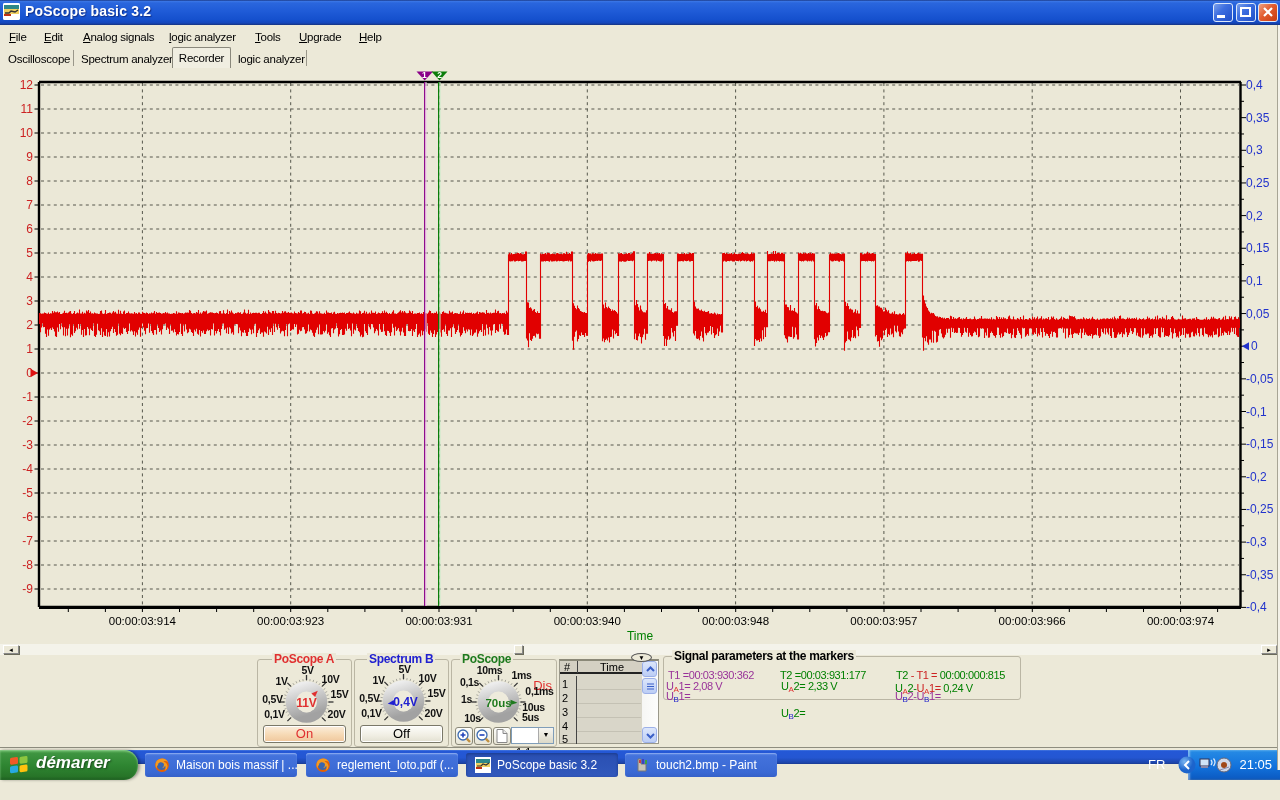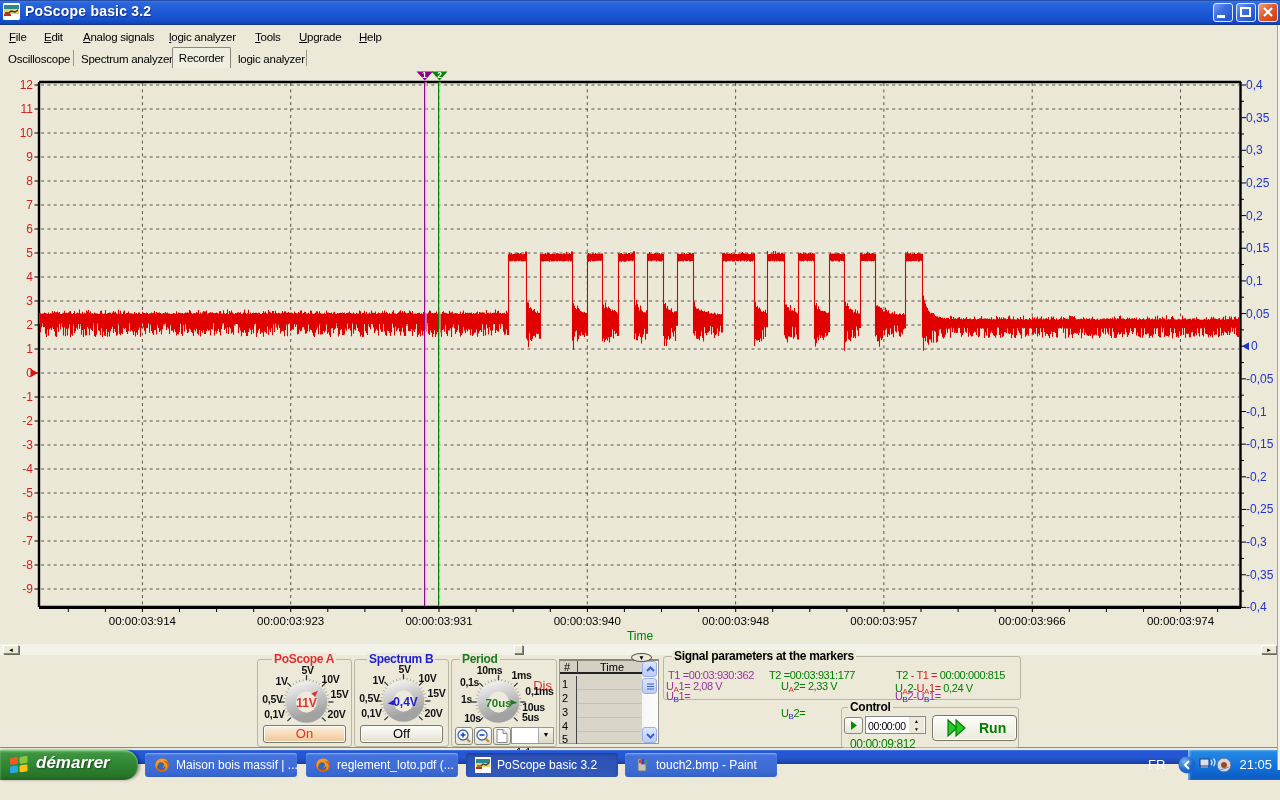--- a/index.html
+++ b/index.html
@@ -402,21 +402,21 @@
           <line x1="424.5" y1="700" x2="429.5" y2="700" stroke="#333" stroke-width="1.3"></line>
           <line x1="418.1" y1="715.6" x2="421.6" y2="719.1" stroke="#333" stroke-width="1.3"></line>
           <circle cx="402.5" cy="700" r="15.5" fill="none" stroke="url(#kg)" stroke-width="10.5"></circle>
           <circle cx="402.5" cy="700" r="10.4" fill="#eeebdc"></circle>
           <polygon points="386.7,702.8 393.6,704.2 392.7,699.1" fill="#2020d0"></polygon>
           <text x="404.5" y="704.5" text-anchor="middle" font-size="12" font-weight="bold" fill="#2020d0">0,4V</text>
         </svg>
         <div class="chbtn" id="btnOff">Off</div>
       </div>
       <div class="gbox" style="left:451px;top:4px;width:106px;height:88px">
-        <div class="gtitle" style="left:8px;color:#1e7a1e">Period</div>
+        <div class="gtitle" style="left:8px;color:#1e7a1e">PoScope</div>
         <div class="abs" style="right:4px;top:18px;color:#e03030;font-size:13px">Dis</div>
         <svg class="abs" style="left:0;top:0" width="106" height="68" viewBox="451 659 106 68">
           <line x1="482.7" y1="715.8" x2="481.1" y2="717.4" stroke="#8a8a84" stroke-width="0.7"></line>
           <line x1="480.5" y1="713.3" x2="478.7" y2="714.6" stroke="#8a8a84" stroke-width="0.7"></line>
           <line x1="478.8" y1="710.5" x2="476.8" y2="711.5" stroke="#8a8a84" stroke-width="0.7"></line>
           <line x1="477.5" y1="707.5" x2="475.4" y2="708.2" stroke="#8a8a84" stroke-width="0.7"></line>
           <line x1="476.8" y1="704.3" x2="474.6" y2="704.6" stroke="#8a8a84" stroke-width="0.7"></line>
           <line x1="476.5" y1="701" x2="474.3" y2="701" stroke="#8a8a84" stroke-width="0.7"></line>
           <line x1="476.8" y1="697.7" x2="474.6" y2="697.4" stroke="#8a8a84" stroke-width="0.7"></line>
           <line x1="477.5" y1="694.5" x2="475.4" y2="693.8" stroke="#8a8a84" stroke-width="0.7"></line>
@@ -523,47 +523,28 @@
             </svg></div>
 <div class="vsb" style="bottom:0"><svg width="15" height="15">
               <path d="M4 6 L7.5 9.5 L11 6" stroke="#3a5fc8" stroke-width="2" fill="none"></path>
             </svg></div>
 </div>
 <div id="oval">▼</div>
 </div>
       <div class="gbox" style="left:663px;top:1px;width:358px;height:44px">
         <div class="gtitle" style="left:8px;color:#000">Signal parameters at the markers</div>
         <div class="sig" style="left:4px;top:12px;color:#993399">T1 =00:03:930:362</div>
-        <div class="sig" style="left:105px;top:12px;color:#008000">T2 =00:03:931:177</div>
+        <div class="sig" style="left:116px;top:12px;color:#008000">T2 =00:03:931:177</div>
         <div class="sig" style="left:232px;top:12px;color:#008000">T2 <span style="color:#cc2222">- T1 = </span><span style="color:#008000">00:00:000:815</span></div>
         <div class="sig" style="left:2px;top:23px;color:#993399">U<sub style="color:#e03030">A</sub>1= 2,08 V</div>
         <div class="sig" style="left:117px;top:23px;color:#008000">U<sub style="color:#e03030">A</sub>2= 2,33 V</div>
         <div class="sig" style="left:231px;top:25px;color:#008000">U<sub style="color:#e03030">A</sub>2-<span style="color:#cc2222">U<sub style="color:#e03030">A</sub>1= </span><span style="color:#008000">0,24 V</span></div>
         <div class="sig" style="left:2px;top:33px;color:#993399">U<sub style="color:#2222cc">B</sub>1=</div>
         <div class="sig" style="left:117px;top:50px;color:#008000">U<sub style="color:#2222cc">B</sub>2=</div>
         <div class="sig" style="left:231px;top:33px;color:#993399">U<sub style="color:#2222cc">B</sub>2-U<sub style="color:#2222cc">B</sub>1=</div>
-      </div>
-      <div class="gbox" style="left:841px;top:52px;width:178px;height:41px">
-        <div class="gtitle" style="left:6px;color:#000">Control</div>
-        <div class="sqbtn" style="left:2px;top:9px;width:19px;height:17px"><svg width="17" height="15">
-            <polygon points="6,3 12,7.5 6,12" fill="#0a8a0a"></polygon>
-          </svg></div>
-        <div style="position:absolute;left:23px;top:8px;width:61px;height:18px;border:1px solid #888;background:#fff;font-size:10.5px">
-          <span style="position:absolute;left:2px;top:3px;letter-spacing:-0.4px">00:00:00</span>
-          <div style="position:absolute;right:1px;top:0px;width:15px;height:8px;background:#ece9d8;font-size:5px;text-align:center;line-height:8px">▲</div>
-          <div style="position:absolute;right:1px;bottom:0px;width:15px;height:8px;background:#ece9d8;font-size:5px;text-align:center;line-height:8px">▼</div>
-        </div>
-        <div class="sig" style="left:8px;top:30px;color:#008000;font-size:12px">00:00:09:812</div>
-        <div style="position:absolute;left:90px;top:7px;width:85px;height:26px;border:1px solid #7a7868;border-radius:4px;background:linear-gradient(180deg,#fdfdfa,#eceadd);box-shadow:inset 0 0 0 1px #fff">
-          <svg width="30" height="24" style="position:absolute;left:13px;top:1px">
-            <polygon points="2,3 11,11 2,19" fill="#22cc22" stroke="#0a7a0a" stroke-width="1.2"></polygon>
-            <polygon points="10,3 19,11 10,19" fill="#22cc22" stroke="#0a7a0a" stroke-width="1.2"></polygon>
-          </svg>
-          <span style="position:absolute;left:46px;top:4px;color:#008000;font-weight:bold;font-size:14px">Run</span>
-        </div>
       </div>
     </div>
     <svg class="abs" style="left:1256px;top:752px" width="24" height="17">
       <g stroke="#a8a595" stroke-width="1.6">
         <line x1="22" y1="2" x2="8" y2="16"></line>
         <line x1="22" y1="7" x2="13" y2="16"></line>
         <line x1="22" y1="12" x2="18" y2="16"></line>
       </g>
       <g stroke="#fdfcf8" stroke-width="1">
         <line x1="23" y1="3" x2="9" y2="17"></line>

